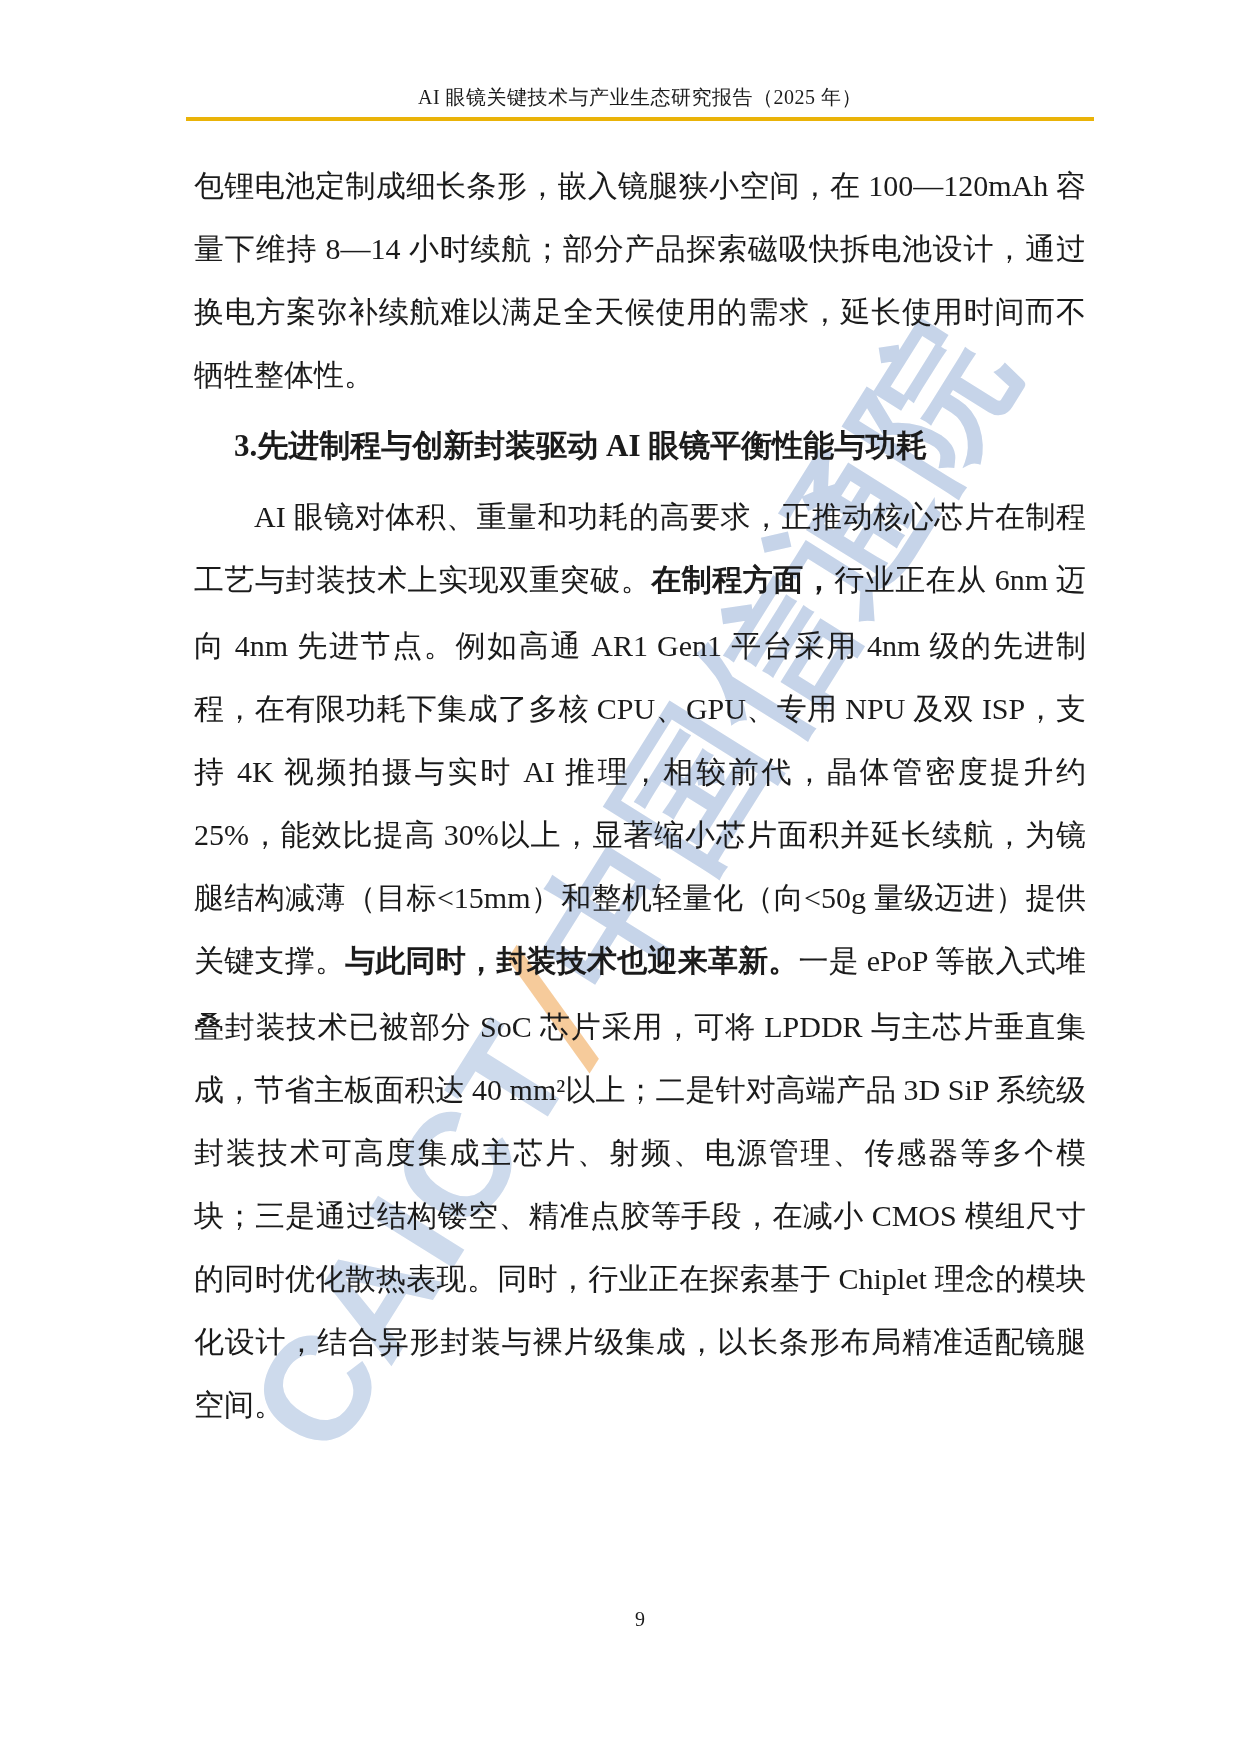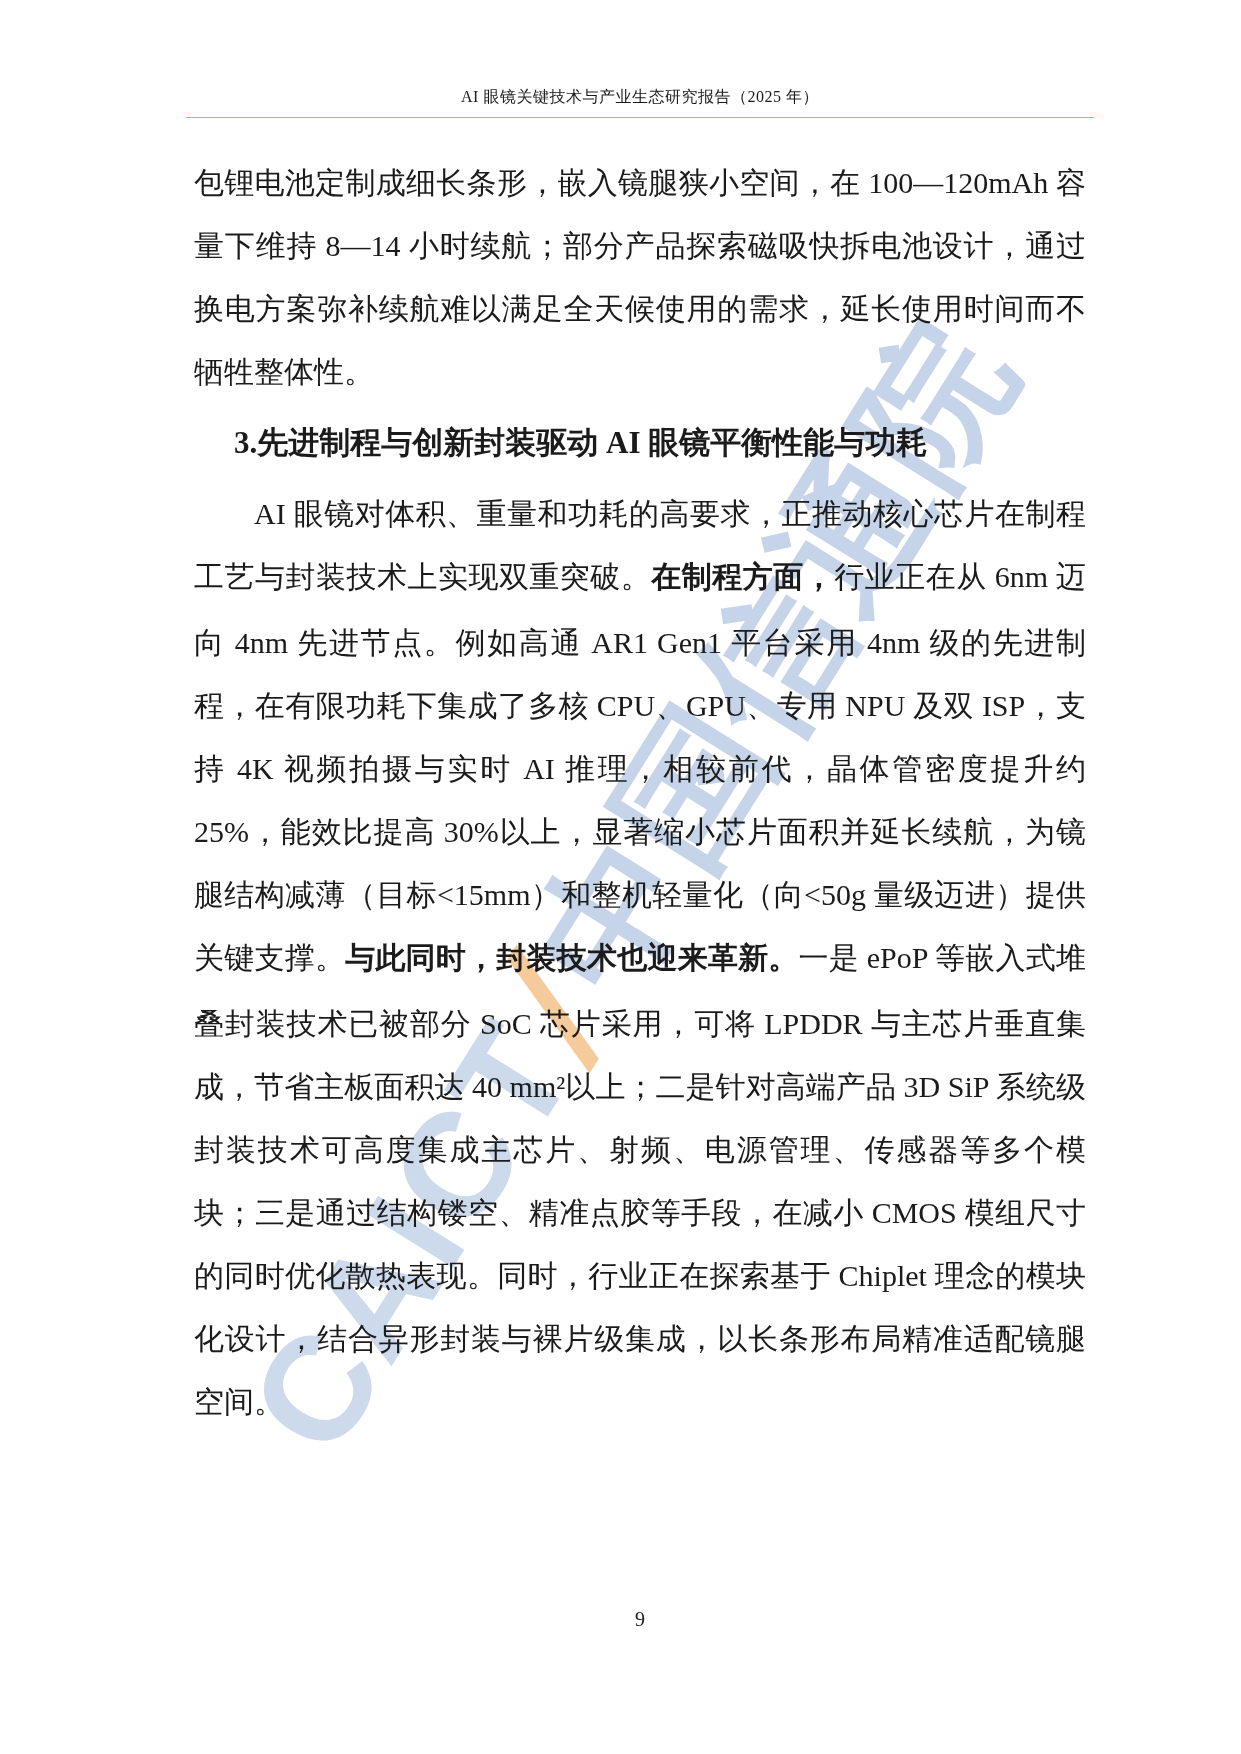--- a/index.html
+++ b/index.html
@@ -33,24 +33,24 @@
     transform:skewX(-14deg) scaleY(1.18);
     margin:0 14px;
     font-weight:bold;
   }
   
   .frame { margin-left:186px; width:908px; }
   .content { position:relative; z-index:2; }
   .header { padding-top:84px; }
   .header-title {
     text-align:center;
-    font-size:16px;
+    font-size:20px;
     line-height:26px;
     padding-bottom:7px;
-    border-bottom:1px solid #eab308;
+    border-bottom:4px solid #eab308;
     letter-spacing:0.5px;
   }
   .body {
     margin-top:33px;
     font-size:30px;
     line-height:63px;
     text-align:justify;
     text-justify:inter-character;
   }
   .para { margin:8px; text-indent:2em; }

